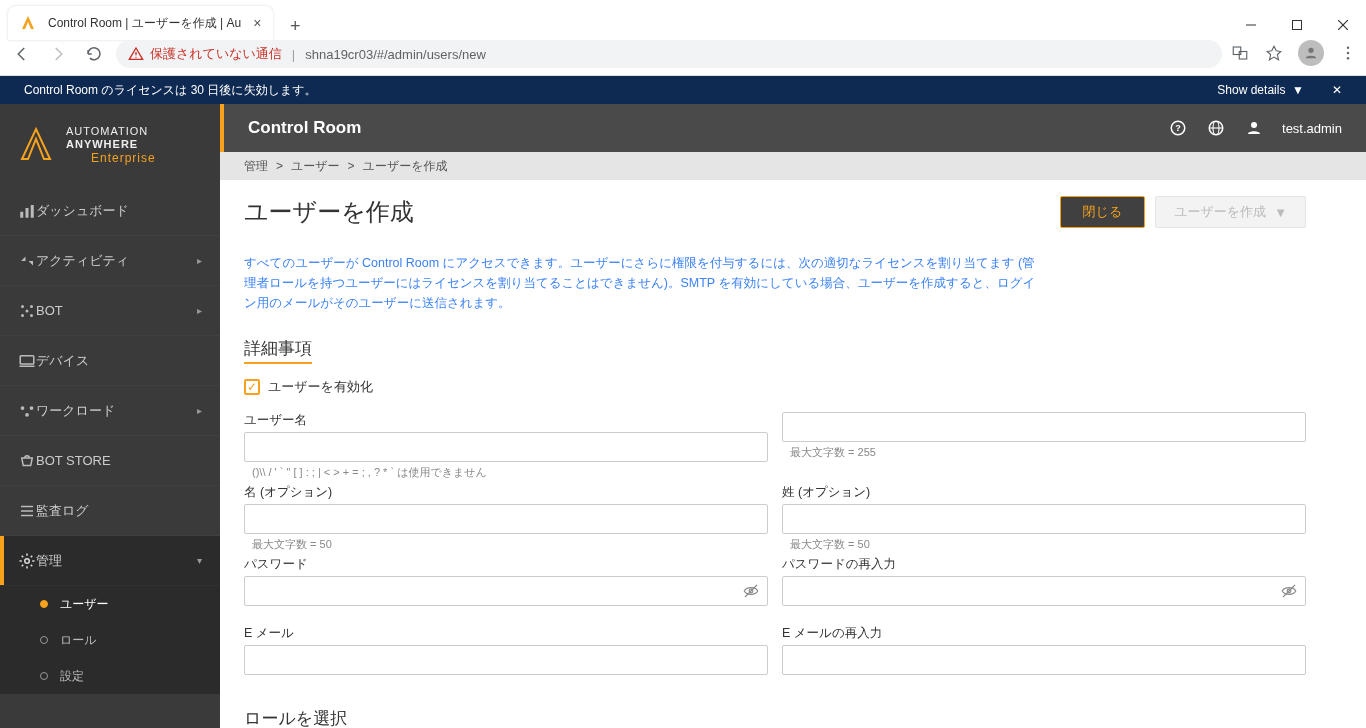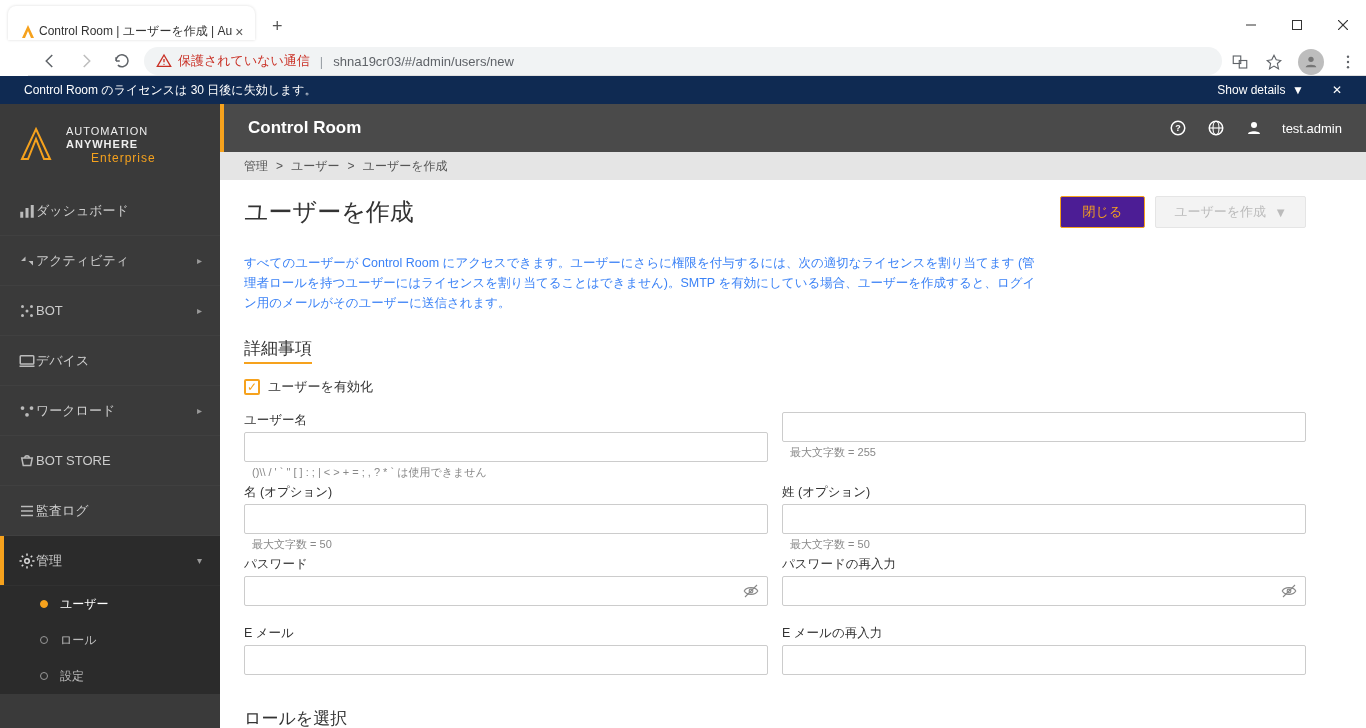--- a/index.html
+++ b/index.html
@@ -1,28 +1,28 @@
 <!DOCTYPE html>
 <html><head>
 <meta charset="utf-8">
 <style>
 * { box-sizing: border-box; margin: 0; padding: 0; font-family: "Segoe UI", "Meiryo", sans-serif; }
 body { width: 1366px; height: 728px; overflow: hidden; background: #fff; }
 
 
 .win-top { height: 40px; background: #fff; display: flex; align-items: flex-end; border-bottom: 0; }
-.tab { display: flex; align-items: flex-end; gap: 3px; height: 34px; padding: 0 12px; margin-left: 8px; border-radius: 8px 8px 0 0; background: #fff; font-size: 12px; color: #333; box-shadow: 0 0 3px rgba(0,0,0,0.15); }
+.tab { display: flex; align-items: center; gap: 12px; height: 34px; padding: 0 12px; margin-left: 8px; border-radius: 8px 8px 0 0; background: #fff; font-size: 12px; color: #333; box-shadow: 0 0 3px rgba(0,0,0,0.15); }
 .tab .favicon { width: 16px; height: 16px; display:flex; align-items:center; justify-content:center; }
 .tab .close { font-size: 14px; color: #555; }
 .newtab { width: 28px; height: 28px; display:flex; align-items:center; justify-content:center; color:#555; font-size: 18px; margin-left: 8px; }
 .win-controls { margin-left: auto; display: flex; }
 .win-controls div { width: 46px; height: 30px; display: flex; align-items: center; justify-content: center; color: #333; font-size: 11px; }
 
 
-.addr-bar { height: 36px; background: #fff; display: flex; align-items: flex-end; padding: 0 8px; gap: 8px; border-bottom: 1px solid #e0e0e0; margin-left: 28px; }
+.addr-bar { height: 36px; background: #fff; display: flex; align-items: flex-start; padding: 0 8px; gap: 8px; border-bottom: 1px solid #e0e0e0; }
 .nav-btn { width: 28px; height: 28px; display:flex; align-items:center; justify-content:center; color:#5f6368; border-radius:50%; }
 .nav-btn.disabled { color:#bdbdbd; }
 .addr-box { flex: 1; height: 28px; background: #f1f3f4; border-radius: 14px; display: flex; align-items: center; padding: 0 12px; font-size: 13px; color: #5f6368; gap: 10px; }
 .addr-warn { display:flex; align-items:center; gap:6px; color:#c93025; font-size: 13px; }
 .addr-url { color:#5f6368; }
 .addr-right { display:flex; align-items:center; gap:14px; }
 .addr-ico { width:20px; height:20px; display:flex; align-items:center; justify-content:center; color:#5f6368; }
 .avatar { width: 26px; height:26px; background:#bdbdbd; border-radius:50%; display:flex; align-items:center; justify-content:center; }
 
 
@@ -52,21 +52,21 @@
 .header-icons { margin-left:auto; display:flex; align-items:center; gap:18px; font-size:13px; }
 .hicon { width:20px; height:20px; display:flex; align-items:center; justify-content:center; }
 
 .crumbs { height: 28px; background:#e5e5e5; display:flex; align-items:center; padding:0 24px; font-size: 12px; color:#555; gap:8px; }
 .crumbs span { }
 
 .main { flex:1; overflow-y:auto; padding: 16px 60px 16px 24px; background:#fff; position:relative; }
 .page-head { display:flex; align-items:flex-start; justify-content:space-between; }
 .page-title { font-size: 24px; color:#333; font-weight:400; }
 .page-actions { display:flex; gap:10px; }
-.btn-outline { border:1px solid #f6a21d; background:#4c1d95; color:#f6a21d; padding:6px 22px; font-size:13px; border-radius:2px; cursor:pointer; }
+.btn-outline { border:1px solid #f6a21d; background:#404040; color:#f6a21d; padding:6px 22px; font-size:13px; border-radius:2px; cursor:pointer; }
 .btn-disabled { background:#f3f3f3; color:#bbb; padding:6px 18px; font-size:13px; border:1px solid #e5e5e5; border-radius:2px; display:flex; align-items:center; gap:8px; }
 .page-desc { font-size:12.5px; color:#3b82f6; margin-top:25px; line-height:1.6; max-width: 800px; }
 
 .section-head { font-size:17px; color:#333; margin-top:24px; display:inline-block; border-bottom:2px solid #f6a21d; padding-bottom:2px; font-weight:400; }
 
 .chk-row { margin-top:14px; display:flex; align-items:center; gap:8px; font-size:13px; color:#333; }
 .chk { width:16px; height:16px; border:2px solid #f6a21d; display:flex; align-items:center; justify-content:center; color:#f6a21d; font-size:12px; border-radius:2px; }
 
 .form-grid { display:grid; grid-template-columns: 1fr 1fr; column-gap: 14px; margin-top:16px; }
 .field { display:flex; flex-direction:column; margin-bottom:4px; }

